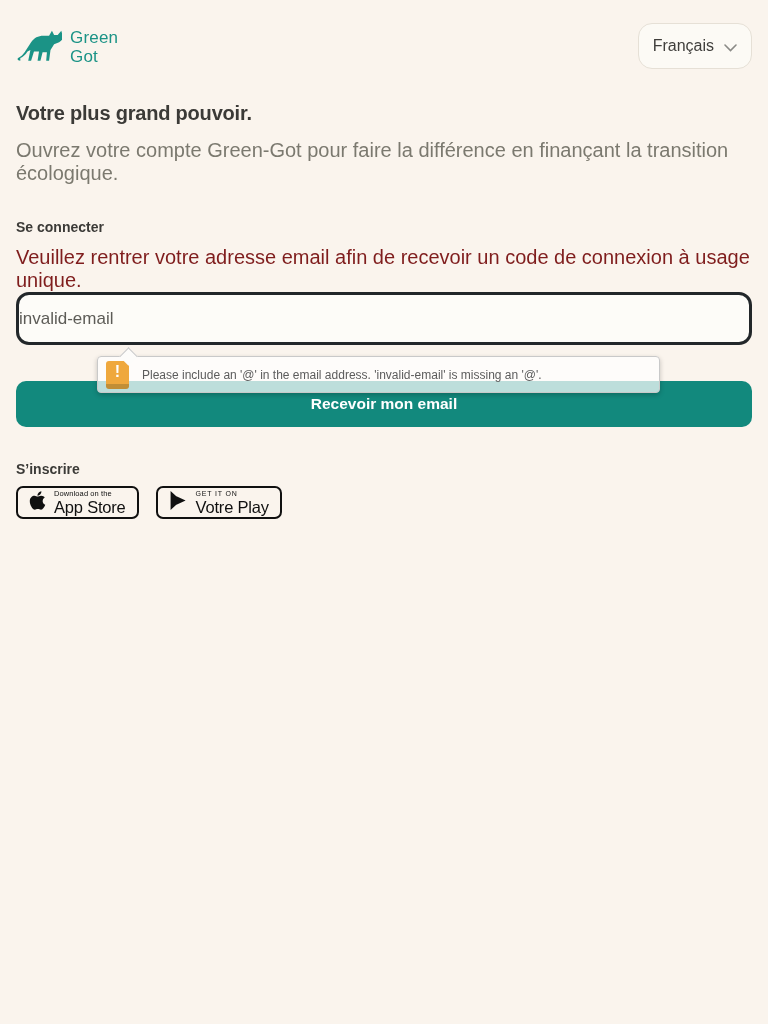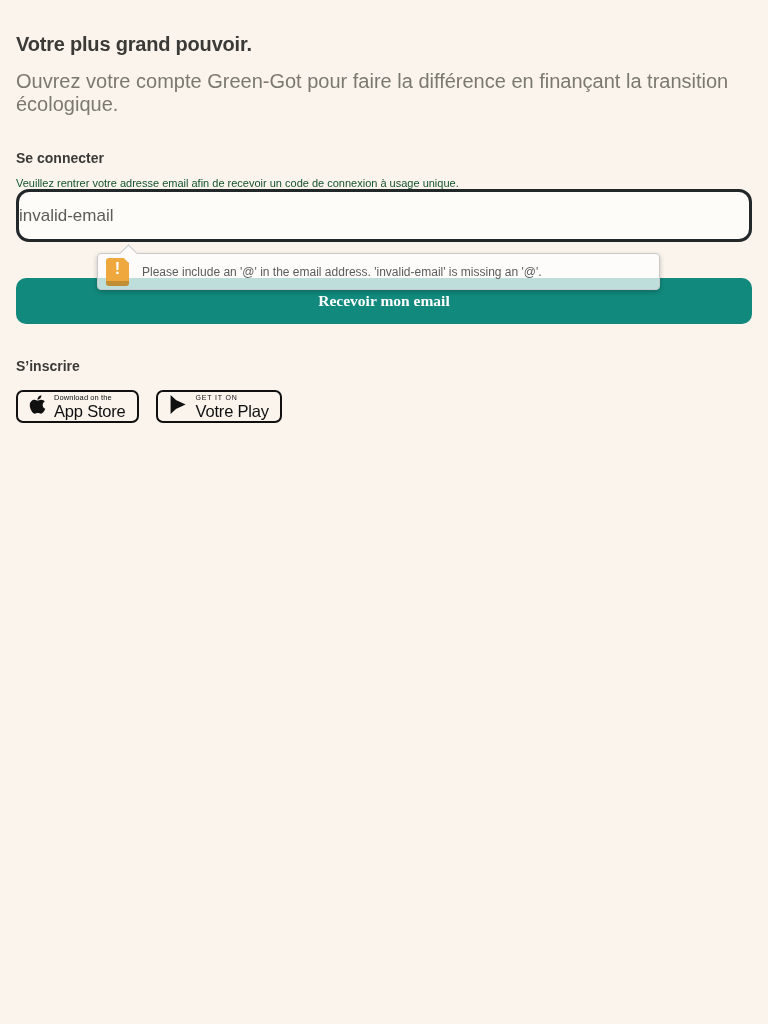--- a/index.html
+++ b/index.html
@@ -25,39 +25,39 @@
 
   
   .hero-title {
     margin-top: 33px; font-size: 20px; font-weight: 700;
     color: #3b3a37; letter-spacing: -0.2px;
   }
   .hero-subtitle { margin-top: 14px; font-size: 20px; color: #7b796f; }
 
   
   .section-heading { margin-top: 34px; font-size: 14px; font-weight: 700; color: #3b3a37; }
-  .section-text { margin-top: 11px; font-size: 11px; color: #14532d; }
+  .section-text { margin-top: 11px; font-size: 20px; color: #7f1d1d; }
 
   .field-label {
     display: block; margin: 30px 0 5px 6px;
     font-size: 13px; color: #1d5048;
   }
   .email-input {
     display: block; width: 736px; height: 53px;
     background: #fdfcf8; border: 3px solid #22272a; border-radius: 13px;
     padding: 0 0; font-size: 17px; color: #5d5c57;
     font-family: "Liberation Sans", sans-serif; outline: none;
   }
 
   .button-wrap { position: relative; margin-top: 36px; }
   .submit-button {
     width: 736px; height: 46px;
     background: #12897d; border: none; border-radius: 10px;
     color: #ffffff; font-size: 15.5px; font-weight: 700;
-    font-family: Liberation Serif, serif; cursor: pointer;
+    font-family: Liberation Sans, sans-serif; cursor: pointer;
   }
 
   
   .tooltip {
     position: absolute; left: 81px; top: -25px;
     width: 563px; height: 37px;
     background: rgba(255,255,255,0.72);
     border: 1px solid #c9c9c9; border-radius: 4px;
     box-shadow: 0 2px 5px rgba(0,0,0,0.22);
     display: flex; align-items: center; gap: 13px; padding: 0 10px 0 8px;
@@ -71,37 +71,59 @@
   }
   .warn-icon {
     width: 23px; height: 28px; flex: 0 0 23px;
     background: #efa83d; border-bottom: 5px solid #c18e36; border-radius: 3px;
     display: flex; align-items: center; justify-content: center;
     color: #ffffff; font-weight: 700; font-size: 16px;
   }
   .tooltip-text { font-size: 12px; color: #5c5c5c; white-space: nowrap; }
 
   
-  .badges { display: flex; gap: 17px; margin-top: 16px; }
+  .badges { display: flex; gap: 17px; margin-top: 9px; }
   .store-badge {
     display: flex; align-items: center; gap: 8px;
     height: 33px; padding: 0 11px;
     border: 2px solid #101010; border-radius: 7px;
     background: transparent; color: #101010; cursor: pointer;
   }
   .badge-lines { display: flex; flex-direction: column; justify-content: center; }
   .badge-small { font-size: 7.5px; line-height: 9px; letter-spacing: 0.1px; }
   .badge-small.caps { font-size: 7px; letter-spacing: 0.8px; }
   .badge-big { font-size: 16.5px; line-height: 18px; letter-spacing: -0.2px; }
 </style>
 </head>
 <body>
 
 <div class="page">
 
+  <div class="header">
+    <div class="logo">
+      <span>
+        <svg width="46" height="36" viewBox="0 0 64 50" aria-hidden="true">
+          <path fill="#1b9386" d="M6 47c-3 0-5-2-3-4 4-2 7-5 9-8l9-14c4-6 10-9 17-9h8l4-7 3 6h5l5-6 2 7c1 4-1 7-5 9l-7 3-5 8-2 15h-4l1-12h-6l-3 12h-4l2-13h-7l-4 13h-4l3-15-4 2c-3 5-7 8-10 9z"></path>
+        </svg>
+      </span>
+      <span class="logo-text">
+        <span>Green</span><br>
+        <span>Got</span>
+      </span>
+    </div>
+
+    <div class="lang-select">
+      <span>Français</span>
+      <span class="chevron">
+        <svg width="13" height="8" viewBox="0 0 13 8">
+            <path d="M1 1 L6.5 6.5 L12 1" fill="none" stroke="#8a8a86" stroke-width="1.6" stroke-linecap="round"></path>
+          </svg>
+      </span>
+    </div>
+  </div>
 
   <h1 class="hero-title">Votre plus grand pouvoir.</h1>
   <p class="hero-subtitle">Ouvrez votre compte Green-Got pour faire la différence en finançant la transition écologique.</p>
 
   <h2 class="section-heading">Se connecter</h2>
   <p class="section-text">Veuillez rentrer votre adresse email afin de recevoir un code de connexion à usage unique.</p>
 
   <input class="email-input" type="text" value="invalid-email" style="">
 
   <div class="button-wrap">

